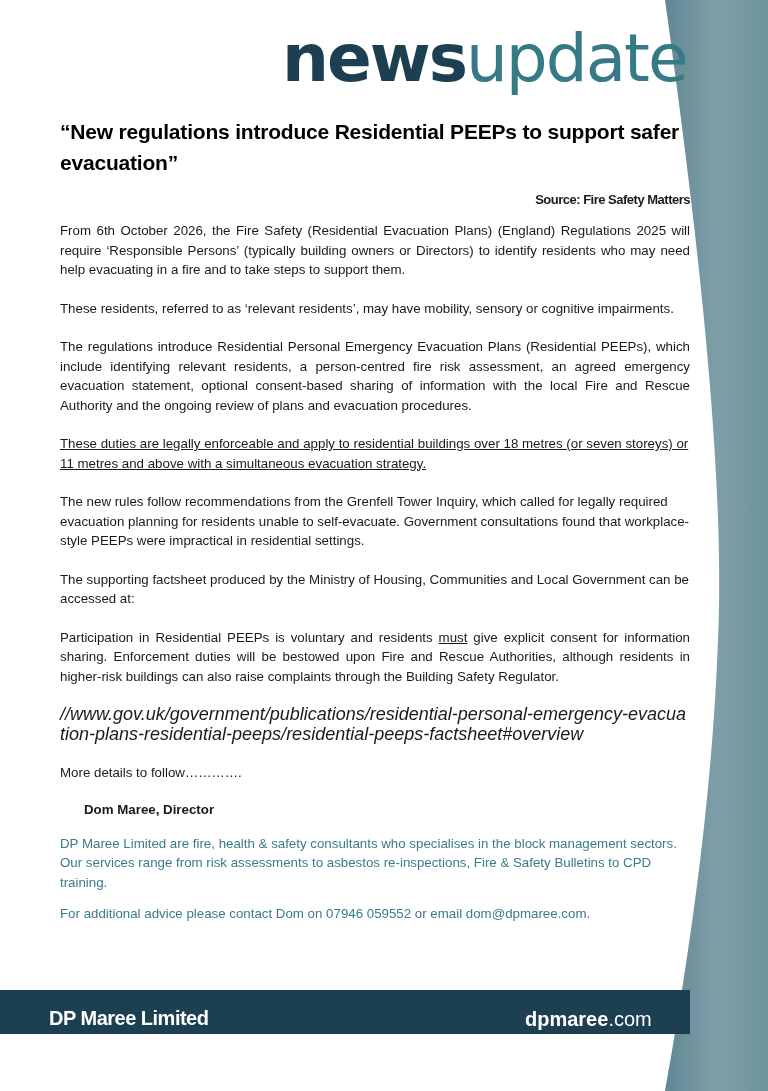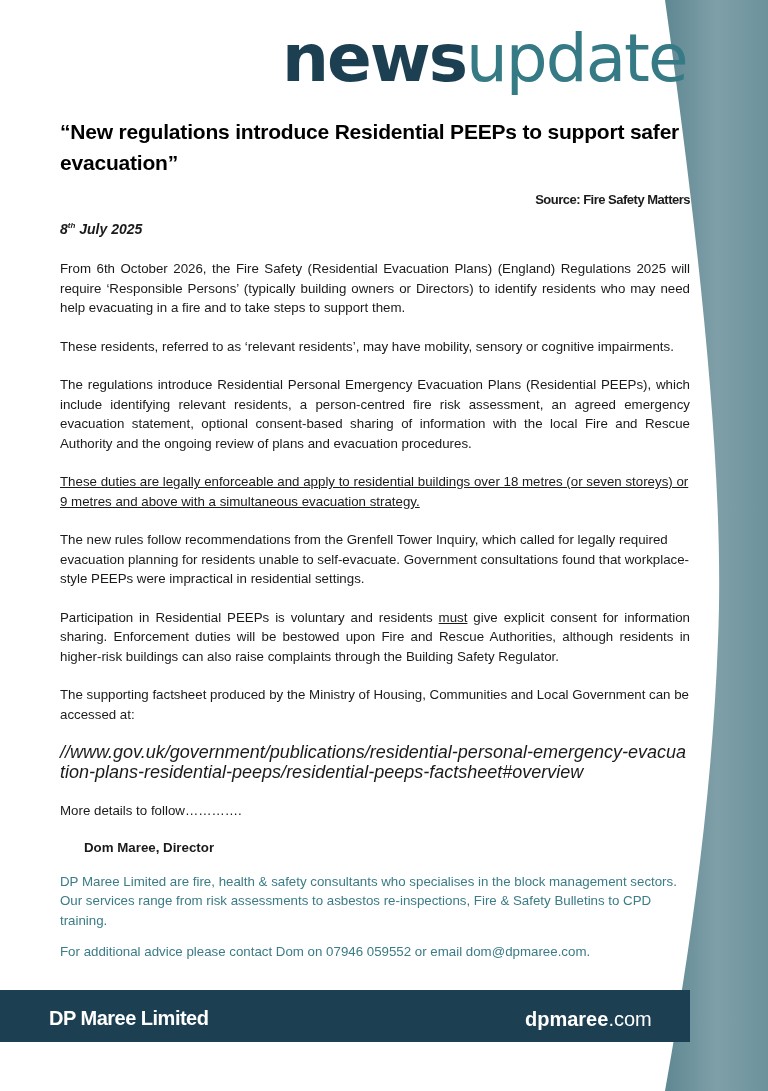--- a/index.html
+++ b/index.html
@@ -21,21 +21,21 @@
   .source { font-size: 13px; font-weight: bold; margin: 0 0 14px 0; letter-spacing: -0.5px; text-align: right; }
   .date { font-size: 14px; font-weight: bold; font-style: italic; margin: 0 0 22px 0; }
   .date sup { font-size: 8px; }
   p.body { font-size: 13.3px; line-height: 19.5px; margin: 0 0 19px 0; text-align: justify; }
   p.body.left { text-align: left; }
   .u { text-decoration: underline; }
   .link { font-style: italic; font-size: 18px; line-height: 19.5px; margin: 9px 0 19px 0; word-break: break-all; }
   .sig { font-size: 13.3px; font-weight: bold; margin: 0 0 17px 0; padding-left: 24px; }
   .teal { color: #3b7c86; font-size: 13.3px; line-height: 19.5px; margin: 0 0 12px 0; }
   .footer-bar {
-    position: absolute; left: 0; top: 990px; width: 690px; height: 52px;
+    position: absolute; left: 0; top: 990px; width: 690px; height: 44px;
     background: #1c3f52; z-index: 1;
   }
   .footer-left { position: absolute; left: 49px; top: 17px; color: #fff; font-size: 20px; font-weight: bold; letter-spacing: -0.5px; }
   .footer-right { position: absolute; left: 525px; top: 18px; color: #fff; font-size: 20px; }
   .footer-right .b { font-weight: bold; }
 </style>
 </head>
 <body>
 
 <svg class="side-panel" viewBox="0 0 768 1091" preserveAspectRatio="none">
@@ -49,29 +49,28 @@
   <path d="M665 0 C 700 250, 725 480, 718 640 C 712 800, 690 950, 665 1091 L 768 1091 L 768 0 Z" fill="url(#pg)"></path>
 </svg>
 
 <div class="masthead">
   <span class="news">news</span><span class="update">update</span>
 </div>
 
 <div class="content">
   <h1 class="headline">“New regulations introduce Residential PEEPs to support safer evacuation”</h1>
   <div class="source">Source:  Fire Safety Matters</div>
-  <div class="date"><span>8</span><sup>th</sup><span> July 2025</span></div>
 
   <p class="body">From 6th October 2026, the Fire Safety (Residential Evacuation Plans) (England) Regulations 2025 will require ‘Responsible Persons’ (typically building owners or Directors) to identify residents who may need help evacuating in a fire and to take steps to support them.</p>
   <p class="body left">These residents, referred to as ‘relevant residents’, may have mobility, sensory or cognitive impairments.</p>
   <p class="body">The regulations introduce Residential Personal Emergency Evacuation Plans (Residential PEEPs), which include identifying relevant residents, a person-centred fire risk assessment, an agreed emergency evacuation statement, optional consent-based sharing of information with the local Fire and Rescue Authority and the ongoing review of plans and evacuation procedures.</p>
-  <p class="body left u">These duties are legally enforceable and apply to residential buildings over 18 metres (or seven storeys) or 9 metres and above with a simultaneous evacuation strategy.</p>
+  <p class="body left u">These duties are legally enforceable and apply to residential buildings over 18 metres (or seven storeys) or 11 metres and above with a simultaneous evacuation strategy.</p>
   <p class="body left">The new rules follow recommendations from the Grenfell Tower Inquiry, which called for legally required evacuation planning for residents unable to self-evacuate. Government consultations found that workplace-style PEEPs were impractical in residential settings.</p>
+  <p class="body left">The supporting factsheet produced by the Ministry of Housing, Communities and Local Government can be accessed at:</p>
   <p class="body"><span>Participation in Residential PEEPs is voluntary and residents </span><span class="u">must</span><span> give explicit consent for information sharing. Enforcement duties will be bestowed upon Fire and Rescue Authorities, although residents in higher-risk buildings can also raise complaints through the Building Safety Regulator.</span></p>
-  <p class="body left">The supporting factsheet produced by the Ministry of Housing, Communities and Local Government can be accessed at:</p>
   <div class="link">//www.gov.uk/government/publications/residential-personal-emergency-evacuation-plans-residential-peeps/residential-peeps-factsheet#overview</div>
   <p class="body left">More details to follow………….</p>
   <div class="sig">Dom Maree, Director</div>
 
   <p class="teal">DP Maree Limited are fire, health &amp; safety consultants who specialises in the block management sectors. Our services range from risk assessments to asbestos re-inspections, Fire &amp; Safety Bulletins to CPD training.</p>
   <p class="teal">For additional advice please contact Dom on 07946 059552 or email dom@dpmaree.com.</p>
 </div>
 
 <div class="footer-bar">
   <div class="footer-left">DP Maree Limited</div>

